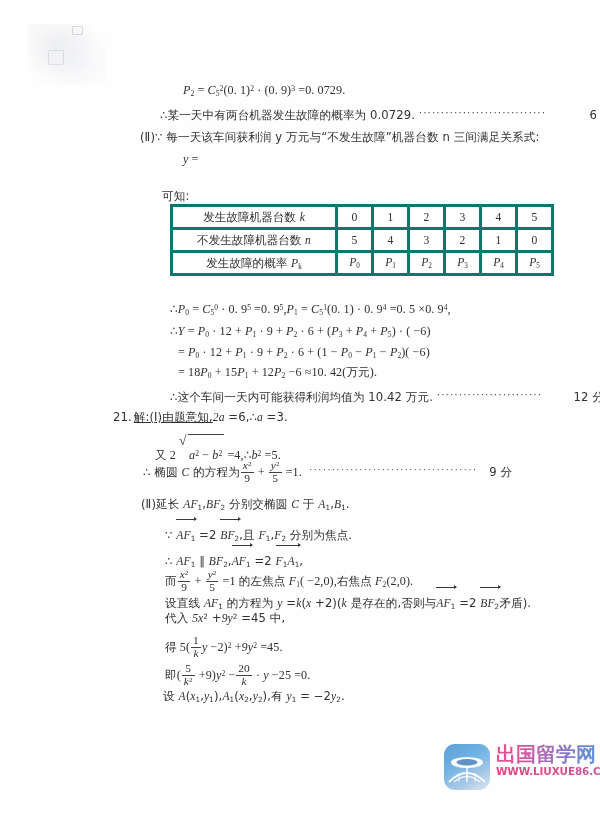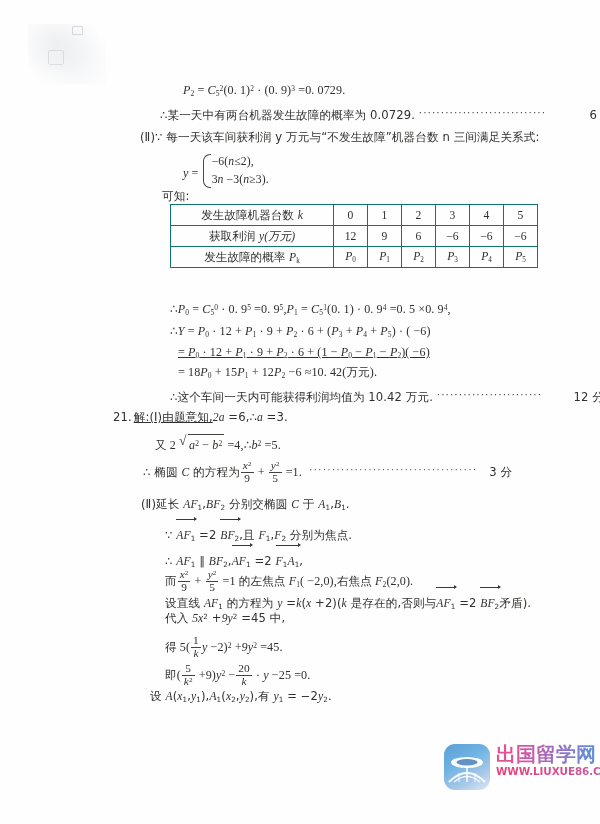--- a/index.html
+++ b/index.html
@@ -93,21 +93,21 @@
   .sqrt { display: inline-block; position: relative; padding-left: 9px; }
   .sqrt::before {
     content: "\221A";
     position: absolute;
     left: 0; top: -0.08em;
     font-size: 1.12em;
   }
   .sqrt > span {
     display: inline-block;
     border-top: 1px solid #43423f;
-    padding: 4px 2px 0 1px;
+    padding: 14px 2px 0 1px;
   }
 
   
   .vec { display: inline-block; position: relative; padding-top: 8px; }
   .vec > .vb {
     position: absolute;
     left: 0; right: -1px; top: -2px;
     height: 5px;
     border-top: 1px solid #3a3a38;
   }
@@ -154,21 +154,21 @@
   .tbl {
     position: absolute;
     left: 170px;
     top: 204px;
     border-collapse: collapse;
     font-family: "DejaVu Sans", "Liberation Sans", sans-serif;
     font-size: 11.2px;
     color: #2f2f2e;
   }
   .tbl td {
-    border: 1px solid #0f766e;
+    border: 3px solid #0f766e;
     height: 20px;
     padding: 0 2px;
     text-align: center;
     vertical-align: middle;
   }
   .tbl td.lbl {
     width: 150px;
     padding: 0 6px;
   }
   .tbl td.val {
@@ -257,51 +257,47 @@
     <div class="ln cn" style="left:160px; top:106px;">
       <span>∴某一天中有两台机器发生故障的概率为 0.0729.</span>
       <span class="dots" style="width:162px;">·····························</span>
       <span style="margin-left:5px;">6 分</span>
     </div>
 
     <div class="ln cn" style="left:140px; top:131px;">(Ⅱ)∵ 每一天该车间获利润 y 万元与“不发生故障”机器台数 n 三间满足关系式:</div>
 
     <div class="ln" style="left:183px; top:153px;">
       <span class="mi">y</span> =
-      <span class="piece">
-        <span class="row">−6(<span class="mi">n</span>≤2),</span>
-        <span class="row">3<span class="mi">n</span> −3(<span class="mi">n</span>≥3).</span>
-      </span>
     </div>
 
     <div class="ln cn" style="left:162px; top:190px;">可知:</div>
 
     <table class="tbl">
       <tbody>
           <tr>
         <td class="lbl cn">
           <span>发生故障机器台数</span>&nbsp;<span class="mi">k</span>
         </td>
         <td class="val">0</td>
         <td class="val">1</td>
         <td class="val">2</td>
         <td class="val">3</td>
         <td class="val">4</td>
         <td class="val">5</td>
       </tr>
       <tr>
         <td class="lbl cn">
-          <span>获取利润</span>&nbsp;<span class="mi">y(万元)</span>
+          <span>不发生故障机器台数</span>&nbsp;<span class="mi">n</span>
         </td>
-        <td class="val">12</td>
-        <td class="val">9</td>
-        <td class="val">6</td>
-        <td class="val">−6</td>
-        <td class="val">−6</td>
-        <td class="val">−6</td>
+        <td class="val">5</td>
+        <td class="val">4</td>
+        <td class="val">3</td>
+        <td class="val">2</td>
+        <td class="val">1</td>
+        <td class="val">0</td>
       </tr>
       <tr>
         <td class="lbl cn">
           <span>发生故障的概率</span>&nbsp;<span class="mi"><span>P</span><sub class="upr">k</sub></span>
         </td>
         <td class="val"><span class="mi">P</span><sub class="upr">0</sub></td>
         <td class="val"><span class="mi">P</span><sub class="upr">1</sub></td>
         <td class="val"><span class="mi">P</span><sub class="upr">2</sub></td>
         <td class="val"><span class="mi">P</span><sub class="upr">3</sub></td>
         <td class="val"><span class="mi">P</span><sub class="upr">4</sub></td>
@@ -311,21 +307,21 @@
       </table>
 
     <div class="ln" style="left:170px; top:303px;">
       ∴<span class="mi">P</span><sub class="upr">0</sub> = <span class="mi">C</span><sub class="upr">5</sub><sup class="upr">0</sup> · 0.&nbsp;9<sup class="upr">5</sup> =0.&nbsp;9<sup class="upr">5</sup>,<span class="mi">P</span><sub class="upr">1</sub> = <span class="mi">C</span><sub class="upr">5</sub><sup class="upr">1</sup>(0.&nbsp;1) · 0.&nbsp;9<sup class="upr">4</sup> =0.&nbsp;5 ×0.&nbsp;9<sup class="upr">4</sup>,
     </div>
 
     <div class="ln" style="left:170px; top:325px;">
       ∴<span class="mi">Y</span> = <span class="mi">P</span><sub class="upr">0</sub> · 12 + <span class="mi">P</span><sub class="upr">1</sub> · 9 + <span class="mi">P</span><sub class="upr">2</sub> · 6 + (<span class="mi">P</span><sub class="upr">3</sub> + <span class="mi">P</span><sub class="upr">4</sub> + <span class="mi">P</span><sub class="upr">5</sub>) · ( −6)
     </div>
 
-    <div class="ln" style="left:178px; top:346px;text-decoration:underline;">
+    <div class="ln" style="left:178px; top:346px;">
       = <span class="mi">P</span><sub class="upr">0</sub> · 12 + <span class="mi">P</span><sub class="upr">1</sub> · 9 + <span class="mi">P</span><sub class="upr">2</sub> · 6 + (1 − <span class="mi">P</span><sub class="upr">0</sub> − <span class="mi">P</span><sub class="upr">1</sub> − <span class="mi">P</span><sub class="upr">2</sub>)( −6)
     </div>
 
     <div class="ln" style="left:178px; top:366px;">
       = 18<span class="mi">P</span><sub class="upr">0</sub> + 15<span class="mi">P</span><sub class="upr">1</sub> + 12<span class="mi">P</span><sub class="upr">2</sub> −6 ≈10.&nbsp;42(<span class="cn">万元</span>).
     </div>
 
     <div class="ln cn" style="left:170px; top:388px;">
       <span>∴这个车间一天内可能获得利润均值为 10.42 万元.</span>
       <span class="dots" style="width:128px;">························</span>
@@ -336,21 +332,21 @@
       <span>21.</span><span style="margin-left:2px;text-decoration:underline;">解:(Ⅰ)由题意知,</span><span class="mi">2a</span> =6,∴<span class="mi">a</span> =3.
     </div>
 
     <div class="ln" style="left:155px; top:434px;">
       <span class="cn">又</span> 2 <span class="sqrt"><span><span class="mi">a</span><sup class="upr">2</sup> − <span class="mi">b</span><sup class="upr">2</sup></span></span> =4,∴<span class="mi">b</span><sup class="upr">2</sup> =5.
     </div>
 
     <div class="ln" style="left:143px; top:460px;">
       <span class="cn">∴ 椭圆 <span class="mi">C</span> 的方程为</span><span class="frac"><span class="num"><span class="mi">x</span><sup class="upr">2</sup></span><span class="den">9</span></span> + <span class="frac"><span class="num"><span class="mi">y</span><sup class="upr">2</sup></span><span class="den">5</span></span> =1.
       <span class="dots" style="width:172px; margin-left:4px;">·····································</span>
-      <span class="cn" style="margin-left:5px;">3 分</span>
+      <span class="cn" style="margin-left:5px;">9 分</span>
     </div>
 
     <div class="ln cn" style="left:141px; top:498px;">
       (Ⅱ)延长 <span class="mi">AF</span><sub class="upr">1</sub>,<span class="mi">BF</span><sub class="upr">2</sub> 分别交椭圆 <span class="mi">C</span> 于 <span class="mi">A</span><sub class="upr">1</sub>,<span class="mi">B</span><sub class="upr">1</sub>.
     </div>
 
     <div class="ln cn" style="left:165px; top:521px;">
       ∵ <span class="vec"><span class="vb"></span><span class="mi">AF</span><sub class="upr">1</sub></span> =2 <span class="vec"><span class="vb"></span><span class="mi">BF</span><sub class="upr">2</sub></span>,且 <span class="mi">F</span><sub class="upr">1</sub>,<span class="mi">F</span><sub class="upr">2</sub> 分别为焦点.
     </div>
 
@@ -371,21 +367,21 @@
     </div>
 
     <div class="ln" style="left:165px; top:635px;">
       <span class="cn">得</span> 5(<span class="frac"><span class="num">1</span><span class="den"><span class="mi">k</span></span></span><span class="mi">y</span> −2)<sup class="upr">2</sup> +<span class="mi">9y</span><sup class="upr">2</sup> =45.
     </div>
 
     <div class="ln" style="left:165px; top:663px;">
       <span class="cn">即</span>(<span class="frac"><span class="num">5</span><span class="den"><span class="mi">k</span><sup class="upr">2</sup></span></span> +9)<span class="mi">y</span><sup class="upr">2</sup> −<span class="frac"><span class="num">20</span><span class="den"><span class="mi">k</span></span></span> · <span class="mi">y</span> −25 =0.
     </div>
 
-    <div class="ln cn" style="left:150px; top:690px;">
+    <div class="ln cn" style="left:163px; top:690px;">
       设 <span class="mi">A</span>(<span class="mi">x</span><sub class="upr">1</sub>,<span class="mi">y</span><sub class="upr">1</sub>),<span class="mi">A</span><sub class="upr">1</sub>(<span class="mi">x</span><sub class="upr">2</sub>,<span class="mi">y</span><sub class="upr">2</sub>),有 <span class="mi">y</span><sub class="upr">1</sub> = −2<span class="mi">y</span><sub class="upr">2</sub>.
     </div>
 
   </div>
 
 
   <div class="wm">
     <div class="wm-icon">
       <svg width="46" height="46" viewBox="0 0 46 46" aria-hidden="true">
         <ellipse cx="23" cy="18.5" rx="16" ry="5.6" fill="#ffffff" opacity="0.95"></ellipse>

